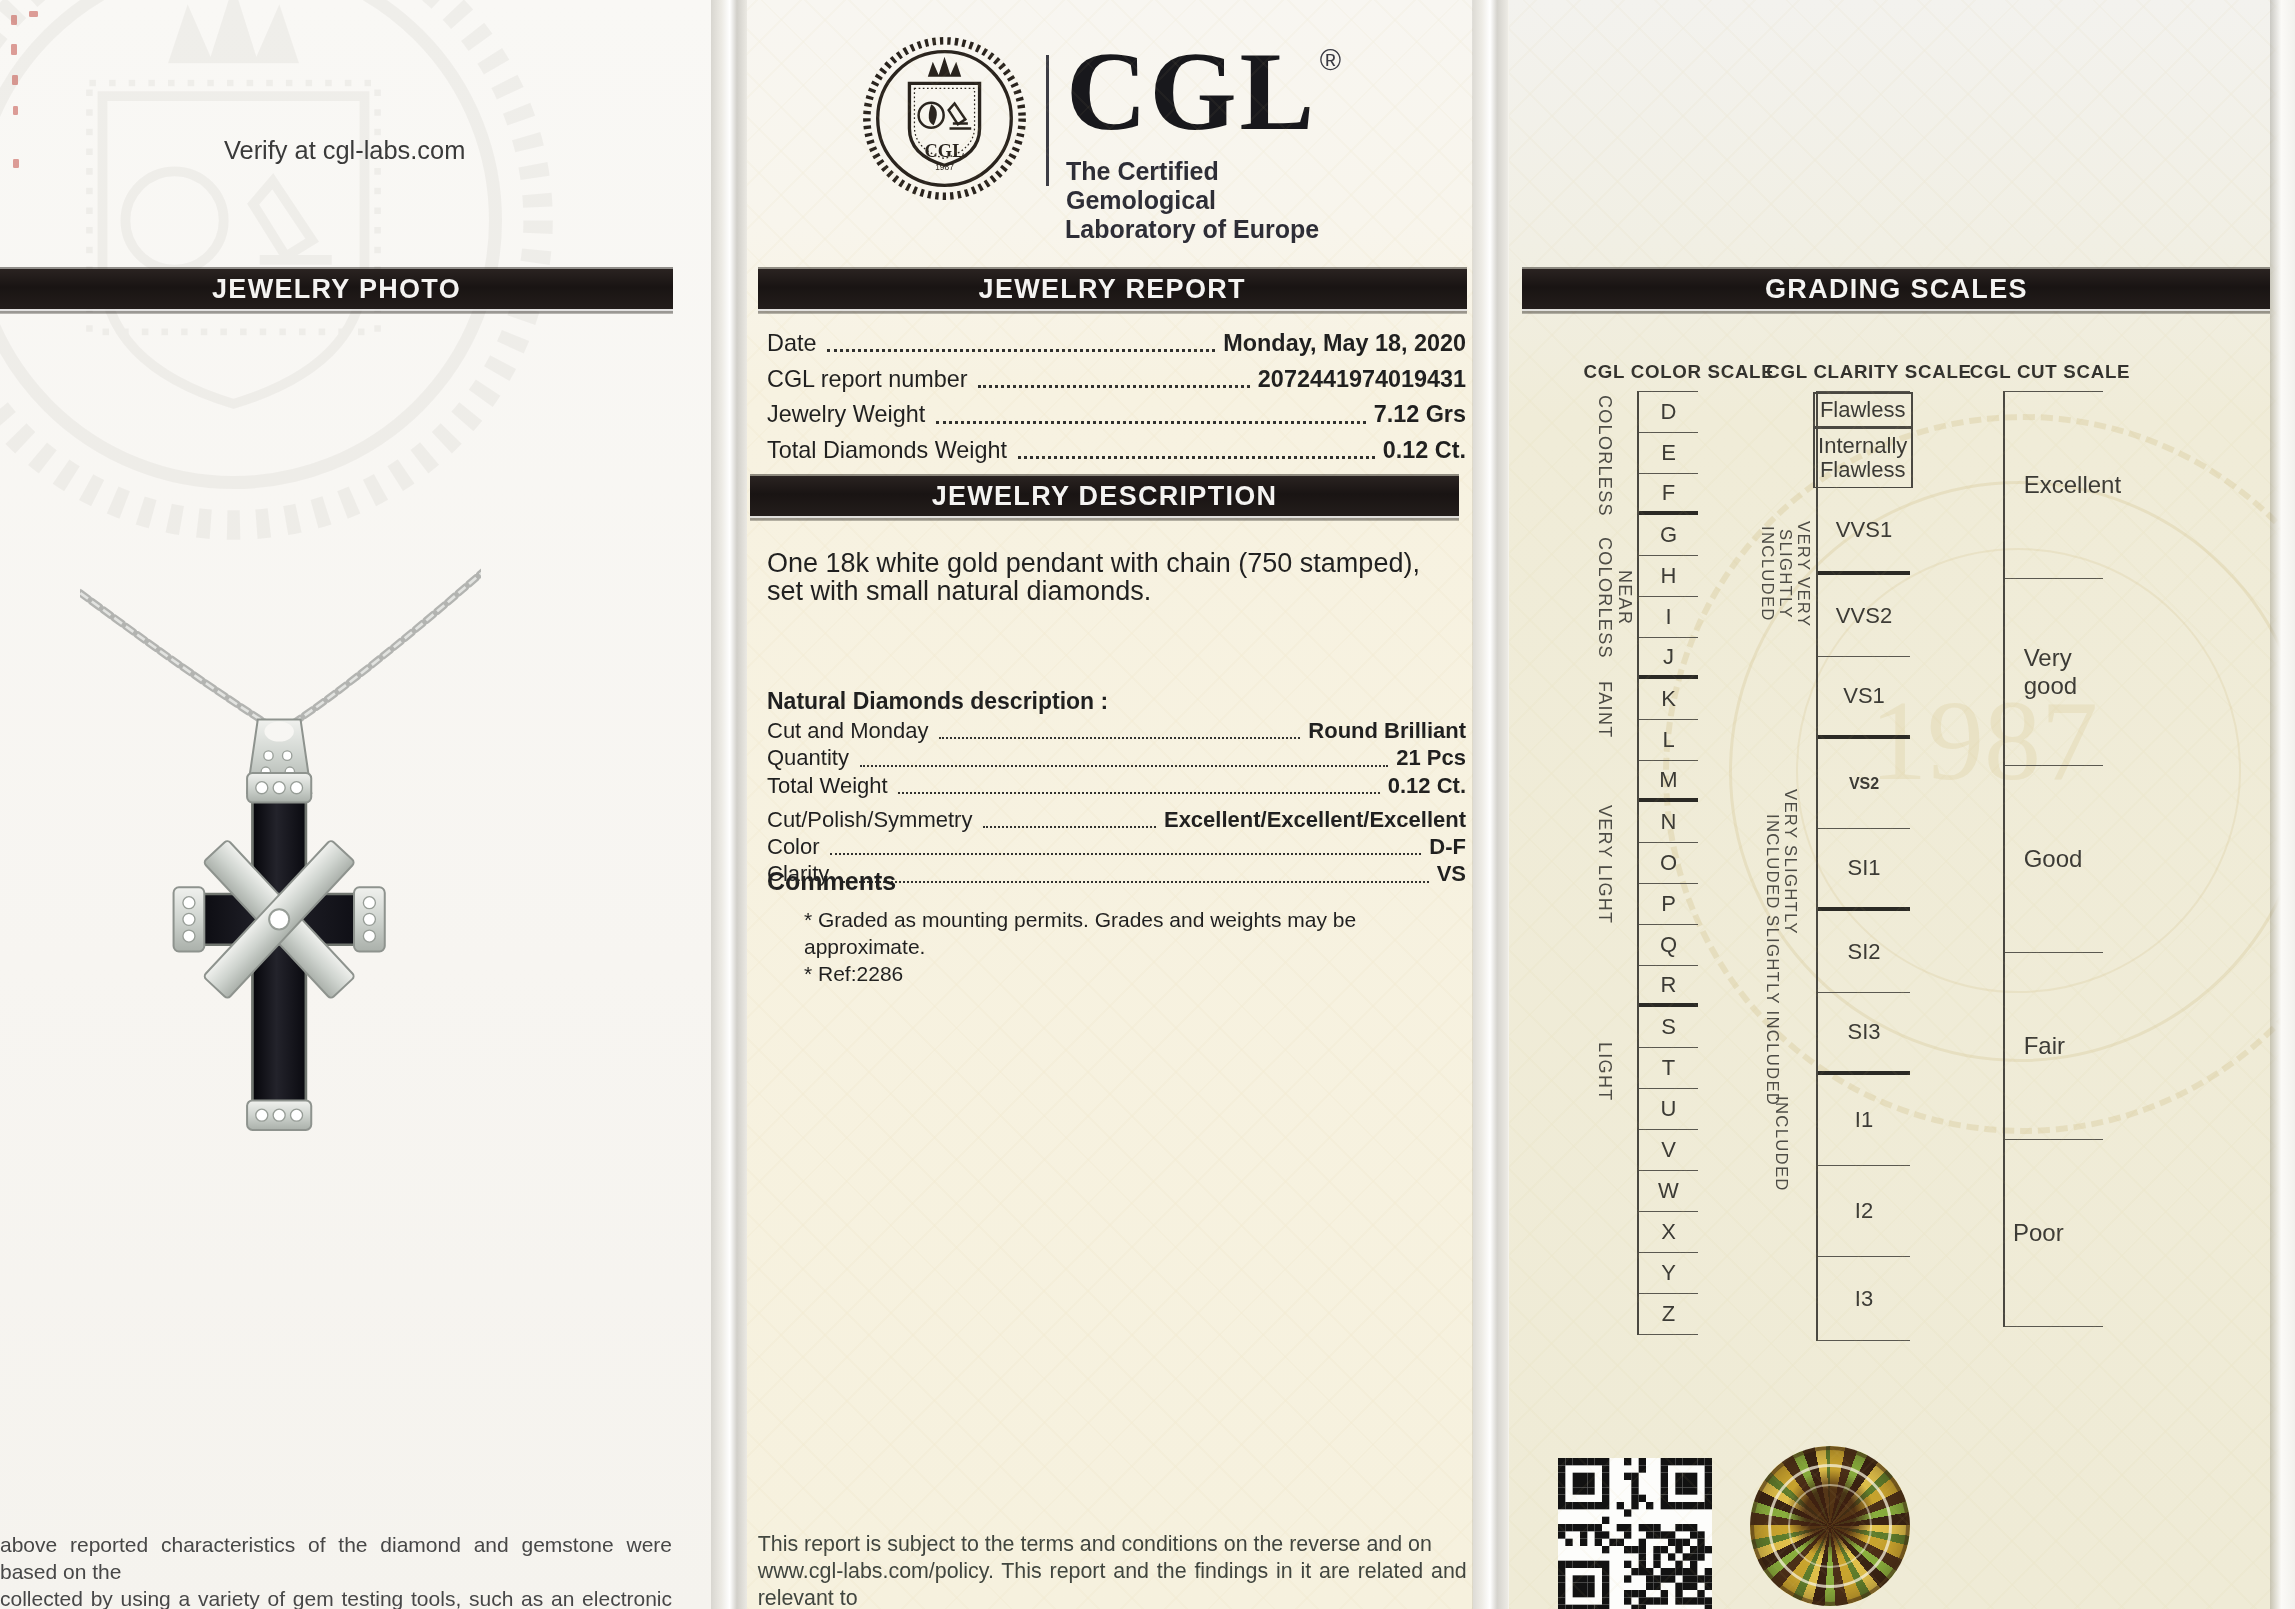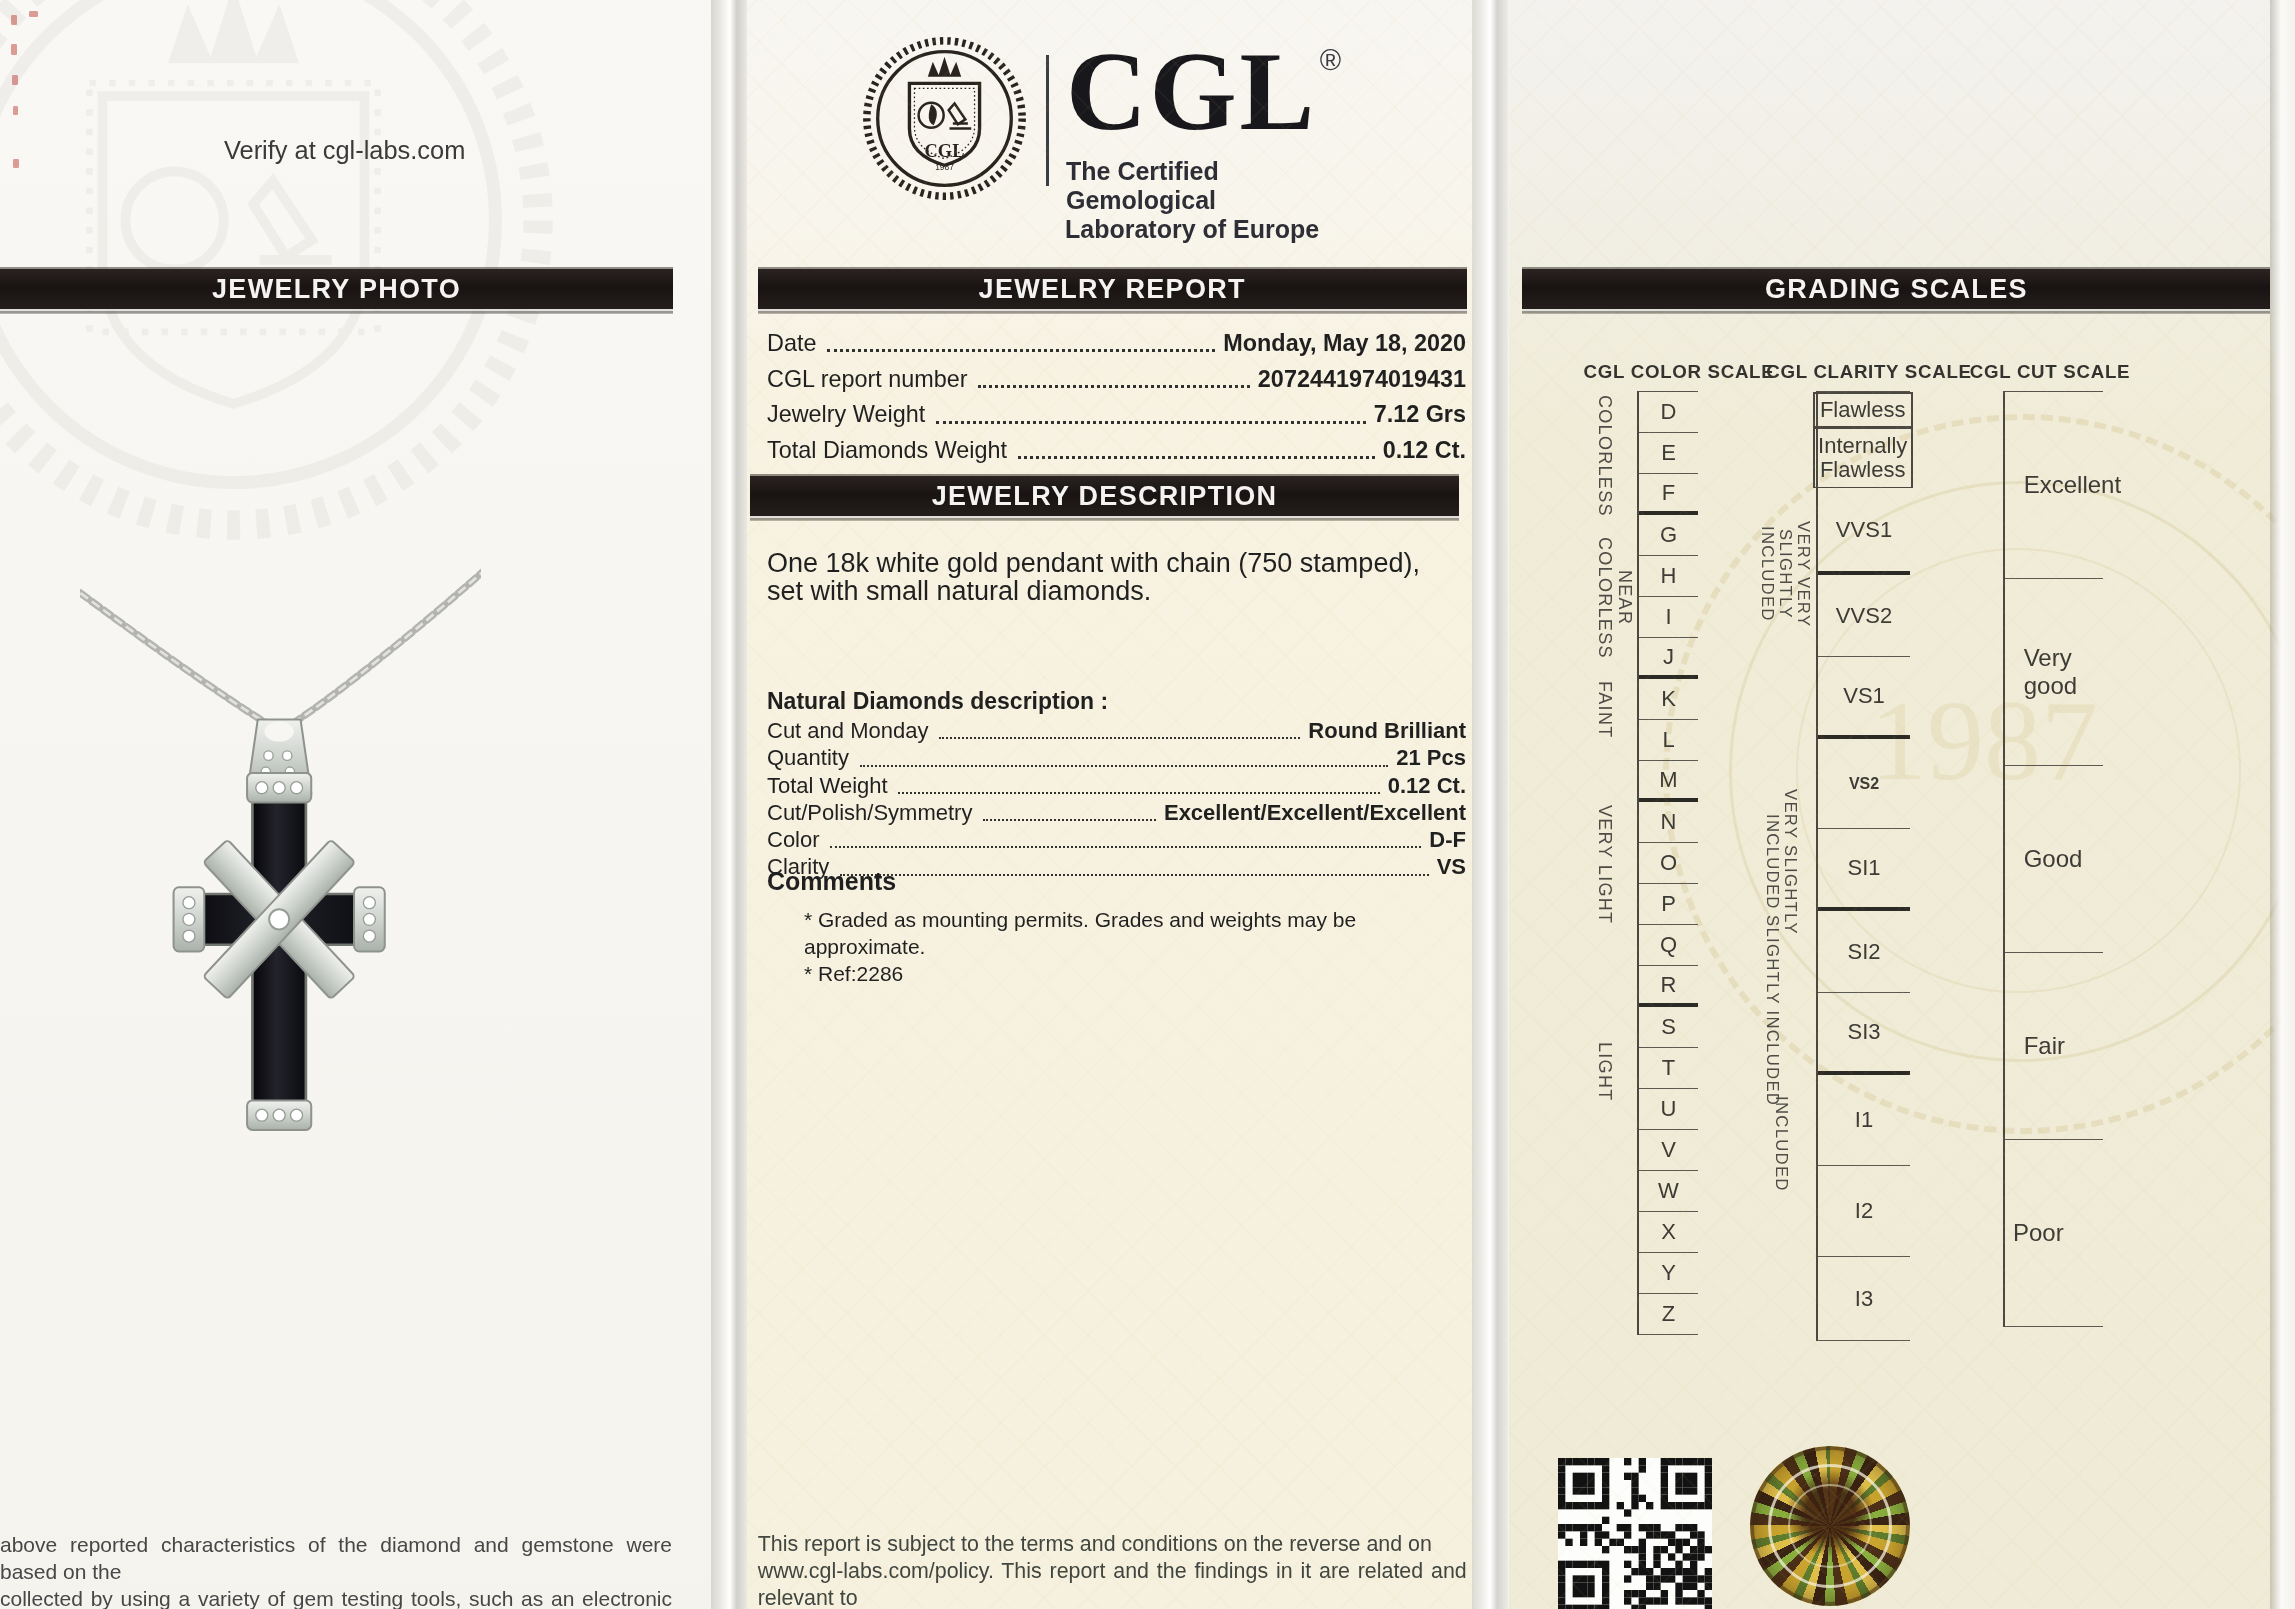--- a/index.html
+++ b/index.html
@@ -226,21 +226,21 @@
           <span class="dots" style="border-bottom-width:2.7px;"></span>
           <span class="fvalue">Round Brilliant</span>
         </div>
 
         <div class="frow" style="margin-bottom:1.3px;">
           <span class="flabel">Quantity</span>
           <span class="dots" style="border-bottom-width:2.7px;"></span>
           <span class="fvalue">21 Pcs</span>
         </div>
 
-        <div class="frow" style="margin-bottom:1px;">
+        <div class="frow" style="margin-bottom:8px;">
           <span class="flabel">Total Weight</span>
           <span class="dots" style="border-bottom-width:2.7px;"></span>
           <span class="fvalue">0.12 Ct.</span>
         </div>
 
         <div class="frow" style="margin-bottom:1.3px;">
           <span class="flabel">Cut/Polish/Symmetry</span>
           <span class="dots" style="border-bottom-width:2.7px;"></span>
           <span class="fvalue">Excellent/Excellent/Excellent</span>
         </div>

